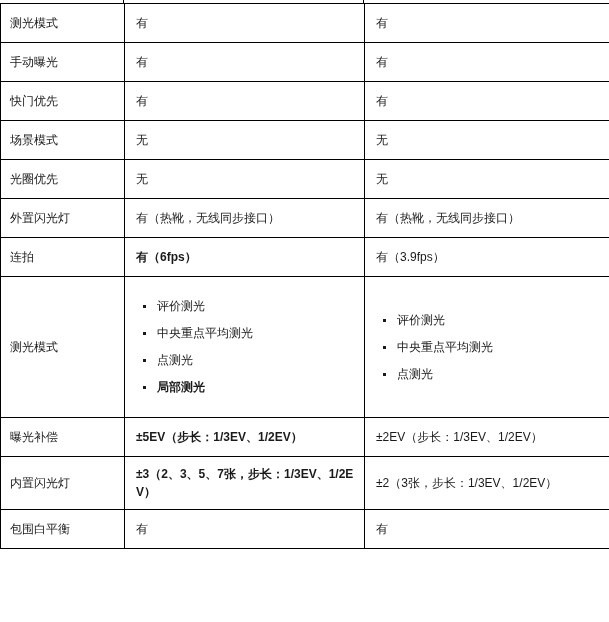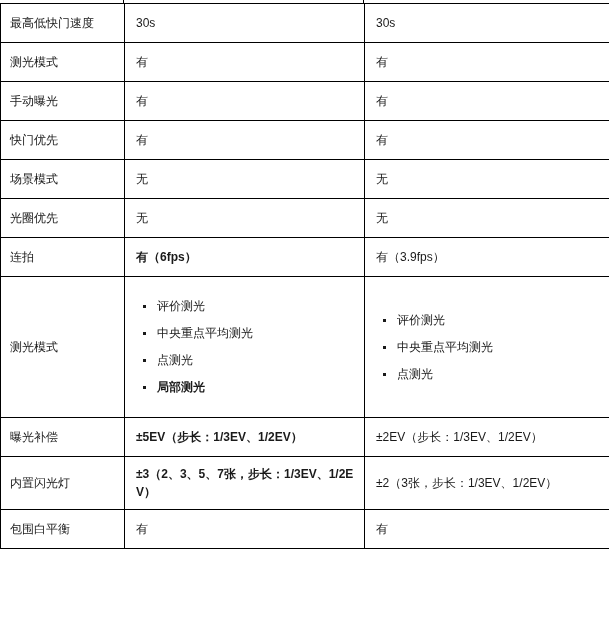--- a/index.html
+++ b/index.html
@@ -109,25 +109,20 @@
 
 <table class="spec-table">
   <colgroup>
     <col class="c-label">
     <col class="c-a">
     <col class="c-b">
   </colgroup>
   <tbody>
 
 
-    <tr class="row-std">
-      <td class="label-cell">最高低快门速度</td>
-      <td class="val-cell">30s</td>
-      <td class="val-cell">30s</td>
-    </tr>
 
 
     <tr class="row-std">
       <td class="label-cell">测光模式</td>
       <td class="val-cell">有</td>
       <td class="val-cell">有</td>
     </tr>
 
     <tr class="row-std">
       <td class="label-cell">手动曝光</td>
@@ -146,20 +141,25 @@
       <td class="val-cell">无</td>
       <td class="val-cell">无</td>
     </tr>
 
     <tr class="row-std">
       <td class="label-cell">光圈优先</td>
       <td class="val-cell">无</td>
       <td class="val-cell">无</td>
     </tr>
 
+    <tr class="row-std">
+      <td class="label-cell">外置闪光灯</td>
+      <td class="val-cell">有（热靴，无线同步接口）</td>
+      <td class="val-cell">有（热靴，无线同步接口）</td>
+    </tr>
 
     <tr class="row-std">
       <td class="label-cell">连拍</td>
       <td class="val-cell bold">有（6fps）</td>
       <td class="val-cell">有（3.9fps）</td>
     </tr>
 
     <tr class="row-meter">
       <td class="label-cell">测光模式</td>
       <td class="metering-cell">

